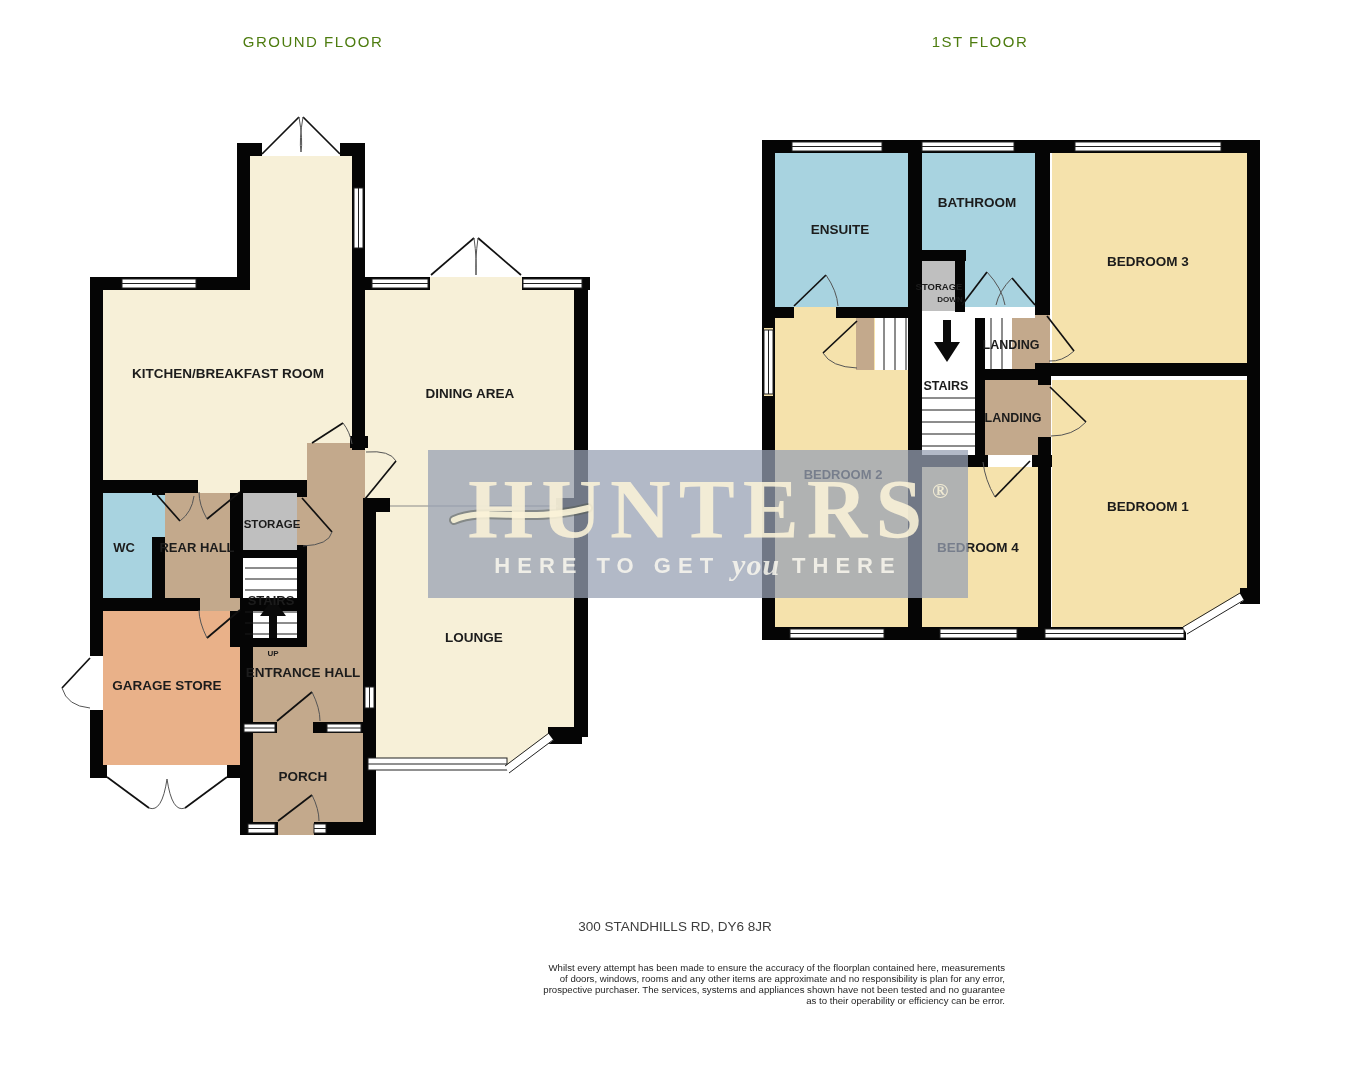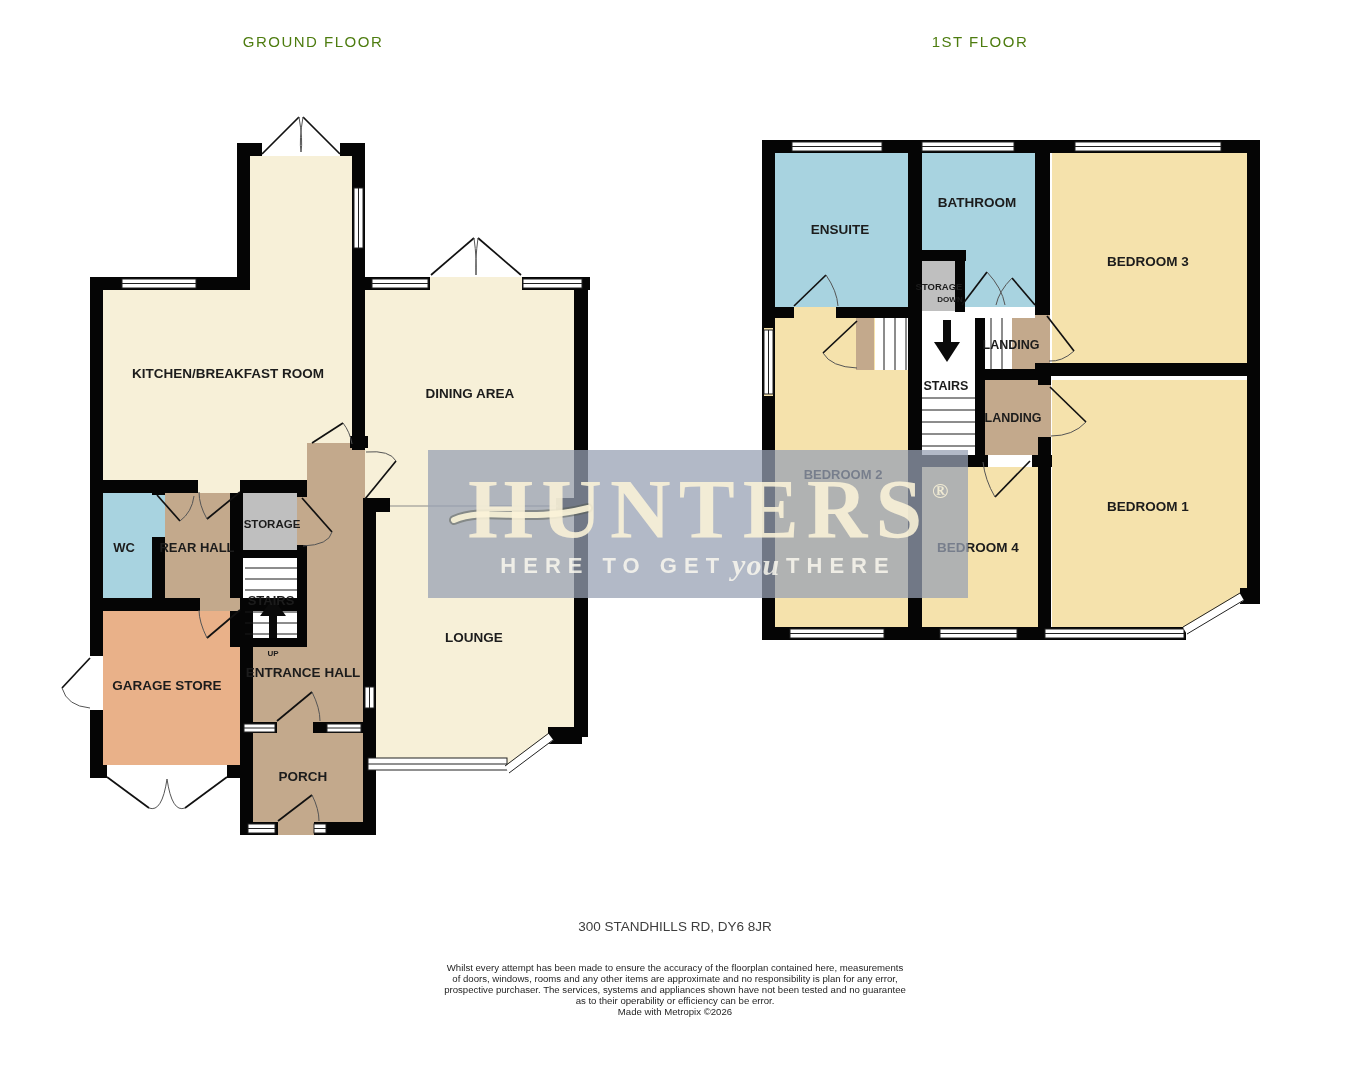--- a/index.html
+++ b/index.html
@@ -29,26 +29,26 @@
   .wm-brand-row{position:absolute;left:40px;top:18px;display:flex;align-items:flex-start;}
   .wm-brand{font-family:"Liberation Serif",serif;font-weight:bold;font-size:84px;line-height:1;
             letter-spacing:8px;color:rgba(250,243,216,0.88);white-space:nowrap;}
   .wm-reg{font-family:"Liberation Serif",serif;font-weight:bold;font-size:22px;
           color:rgba(250,243,216,0.85);margin-top:10px;margin-left:2px;}
   .wm-swoosh{position:absolute;left:20px;top:50px;pointer-events:none;}
   .wm-tagline{position:absolute;left:0;bottom:16px;width:100%;text-align:center;
               font-weight:bold;font-size:22px;letter-spacing:7px;color:rgba(253,250,240,0.82);
               white-space:nowrap;}
   .wm-you{font-family:"Liberation Serif",serif;font-style:italic;font-weight:bold;font-size:30px;
-          letter-spacing:1px;text-transform:lowercase;vertical-align:-2px;margin:0 6px;}
+          letter-spacing:1px;text-transform:lowercase;vertical-align:-2px;margin:0 12px;}
   
   .address{position:absolute;left:675px;top:919px;transform:translateX(-50%);
            font-size:13.5px;color:#3d3d3d;white-space:nowrap;}
   .disclaimer{position:absolute;left:675px;top:963px;transform:translateX(-50%);width:660px;
-              text-align:center;font-size:9.6px;line-height:10.9px;color:#1f1f1f;}
+              text-align:right;font-size:9.6px;line-height:10.9px;color:#1f1f1f;}
 </style>
 </head>
 <body>
 
 <div id="canvas">
 
   <div class="floor-title" style="left:313px;top:33px">GROUND FLOOR</div>
   <div class="floor-title" style="left:980px;top:33px">1ST FLOOR</div>
 
   <svg width="1349" height="1080" viewBox="0 0 1349 1080">
@@ -325,16 +325,15 @@
       <span>HERE TO GET</span><span class="wm-you">you</span><span>THERE</span>
     </div>
   </div>
 
   <div class="address">300 STANDHILLS RD, DY6 8JR</div>
   <div class="disclaimer">
     <div>Whilst every attempt has been made to ensure the accuracy of the floorplan contained here, measurements</div>
     <div>of doors, windows, rooms and any other items are approximate and no responsibility is plan for any error,</div>
     <div>prospective purchaser. The services, systems and appliances shown have not been tested and no guarantee</div>
     <div>as to their operability or efficiency can be error.</div>
-    <div>Made with Metropix ©2026</div>
   </div>
 
 </div>
 
 </body></html>

